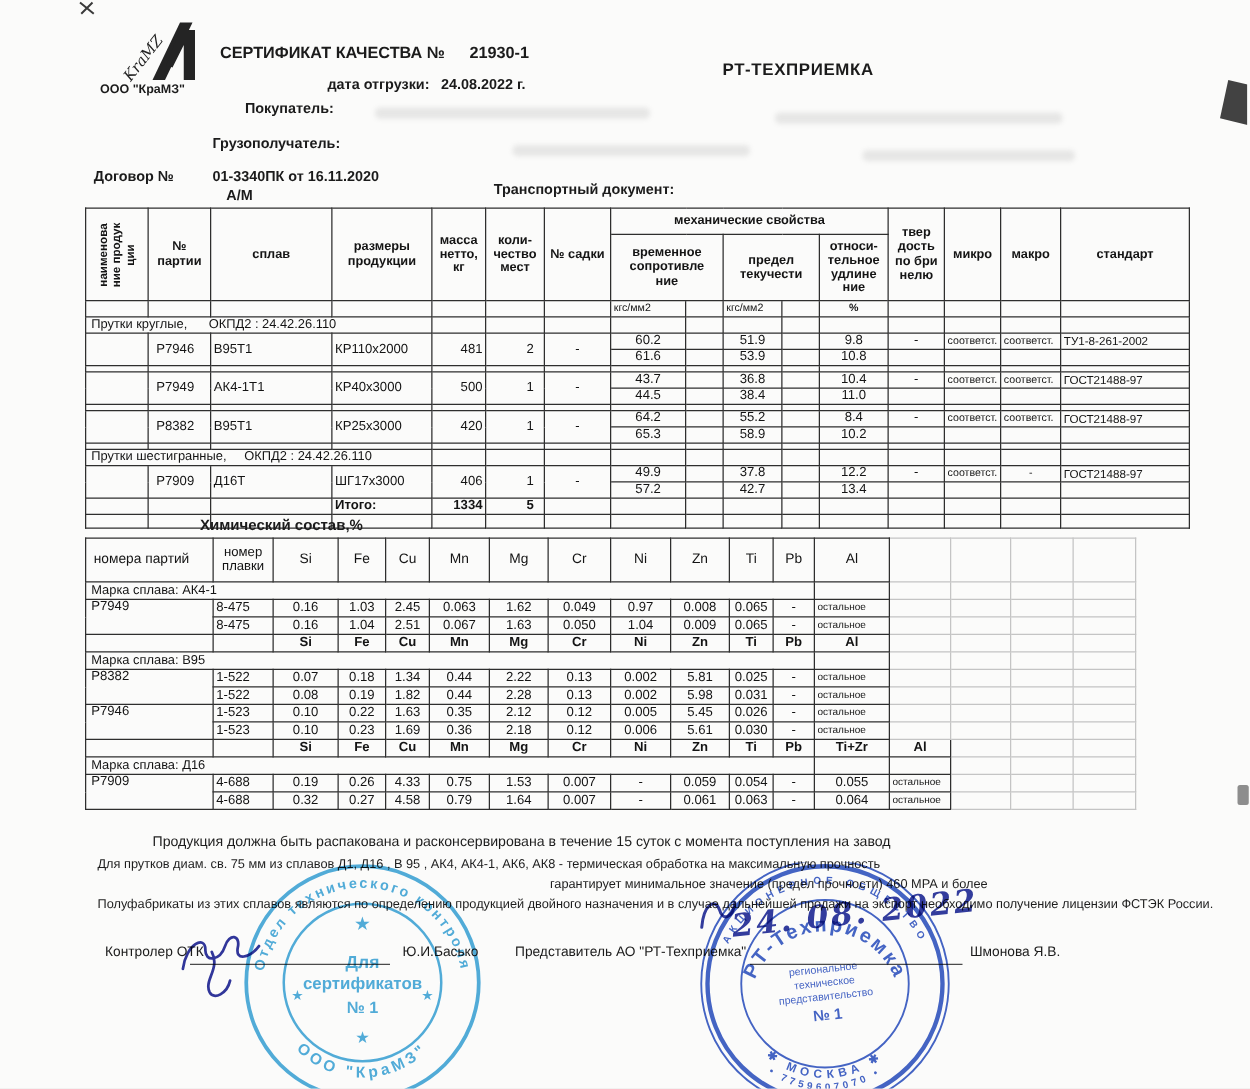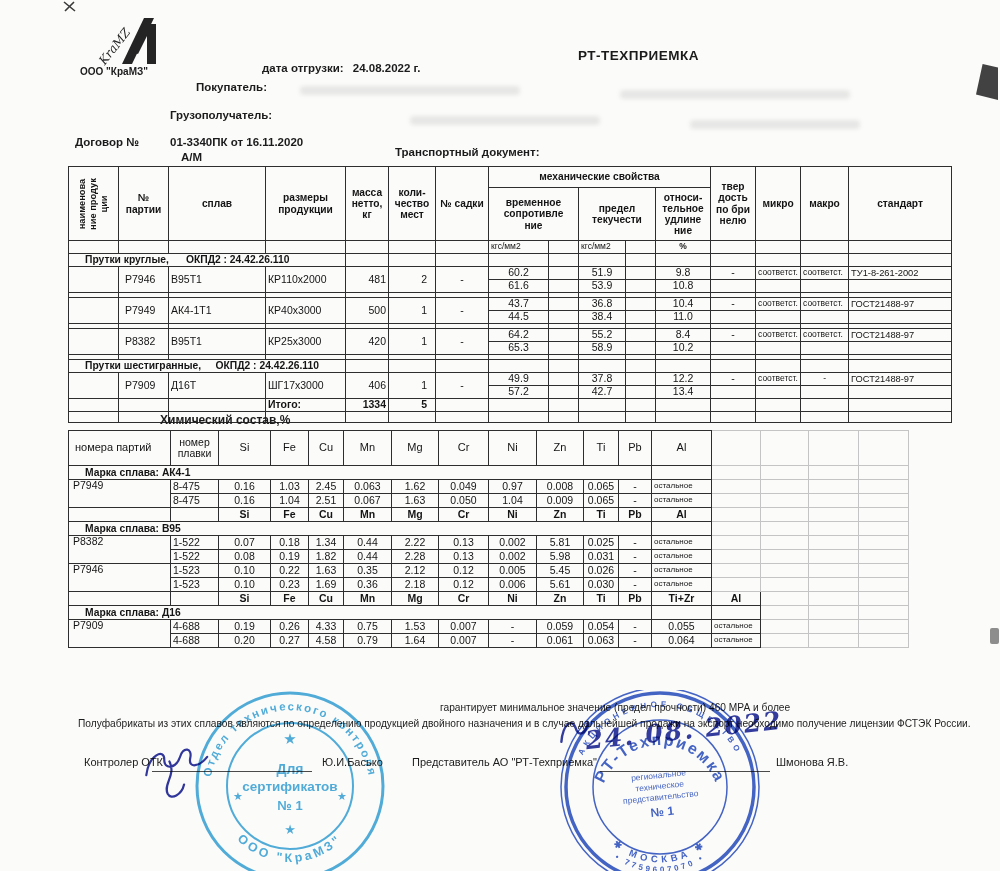--- a/index.html
+++ b/index.html
@@ -16,21 +16,21 @@
   .mt{left:68px;top:166px;width:883px;}
   .mt td.hd{font-weight:700;font-size:10.2px;text-align:center;}
   .mt tr.hr1 td{height:20px;margin-left:40px;}
   .mt tr.hr2 td{height:52px;}
   .mt tr.units td{height:12px;font-size:8.5px;}
   .mt tr.sp td{height:4px;}
   .mt tr.last td{height:10px;}
   .vcell{position:relative;}
   .vtext{position:absolute;left:50%;top:50%;transform:translate(-50%,-50%) rotate(-90deg);
          width:74px;text-align:center;font-size:9.3px;font-weight:700;line-height:1.2;white-space:pre-line;}
-  .sec{white-space:pre;font-weight:700;font-size:10.3px;padding-left:16px;}
+  .sec{white-space:pre;font-weight:400;font-size:10.3px;padding-left:4px;}
   .l{text-align:left;}.c{text-align:center;}.r{text-align:right;}
   .small{font-size:8.5px;}
   .std{font-size:9.3px;padding-left:2px;}
   .ct{left:68px;top:430px;width:840px;}
   .ct tr.hr td{height:34px;font-weight:400;text-align:center;font-size:11px;}
   .ct tr.hr td.ph{text-align:left;padding-left:6px;font-size:11px;}
   .ct tr.hr2 td{height:13px;font-weight:700;text-align:center;font-size:10.5px;}
   .ct tr.secr td{height:13px;}
   .ct td{height:13px;}
   .ct .ost{font-size:8px;text-align:left;}
@@ -52,20 +52,24 @@
 
   <svg class="abs" style="left:86px;top:12px" width="92" height="58" viewBox="0 0 92 58">
     <g fill="#242424">
       <polygon points="36,52 58,6 68,6 46,52"></polygon>
       <polygon points="58,12 70,12 70,52 61,52 61,24 52,42 47,40"></polygon>
     </g>
     <text x="14" y="52" transform="rotate(-52 18 48)" font-size="12" font-style="italic" font-family="DejaVu Serif, serif" fill="#242424">KraMZ</text>
   </svg>
   <div class="abs b" style="left:80px;top:66px;font-size:10px">ООО "КраМЗ"</div>
 
+  <div class="abs" style="left:176px;top:34px;font-size:13px">
+    <span class="b">СЕРТИФИКАТ КАЧЕСТВА №</span>
+    <span class="b" style="margin-left:16px">21930-1</span>
+  </div>
   <div class="abs" style="left:262px;top:62px;font-size:11.5px">
     <span class="b">дата отгрузки:</span>
     <span class="b" style="margin-left:6px">24.08.2022 г.</span>
   </div>
   <div class="abs b" style="left:578px;top:48px;font-size:13.5px;letter-spacing:.5px">РТ-ТЕХПРИЕМКА</div>
 
   <div class="abs lbl" style="left:196px;top:81px">Покупатель:</div>
   <div class="abs lbl" style="left:170px;top:109px">Грузополучатель:</div>
   <div class="abs lbl" style="left:75px;top:136px">Договор №</div>
   <div class="abs b" style="left:170px;top:136px;font-size:11.5px">01-3340ПК от 16.11.2020</div>
@@ -622,39 +626,41 @@
           <td class="c">0.054</td>
           <td class="c">-</td>
           <td class="c">0.055</td>
           <td class="ost">остальное</td>
       <td class="lt"></td>
           <td class="lt"></td>
           <td class="lt"></td>
     </tr>
     <tr>
       <td class="l">4-688</td>
-      <td class="c">0.20</td>
+      <td class="c">0.32</td>
           <td class="c">0.27</td>
           <td class="c">4.58</td>
           <td class="c">0.79</td>
           <td class="c">1.64</td>
           <td class="c">0.007</td>
           <td class="c">-</td>
           <td class="c">0.061</td>
           <td class="c">0.063</td>
           <td class="c">-</td>
           <td class="c">0.064</td>
           <td class="ost">остальное</td>
       <td class="lt"></td>
           <td class="lt"></td>
           <td class="lt"></td>
     </tr>
   </tbody>
     </table>
 
+  <div class="note" style="left:122px;top:668px;font-size:11.3px">Продукция должна быть распакована и расконсервирована в течение 15 суток с момента поступления на завод</div>
+  <div class="note" style="left:78px;top:686px;font-size:10.2px">Для  прутков  диам. св. 75 мм  из сплавов Д1, Д16 , В 95 , АК4,  АК4-1,  АК6, АК8 -  термическая обработка на максимальную прочность</div>
   <div class="note" style="left:440px;top:702px;font-size:10.2px">гарантирует минимальное значение (предел прочности) 460 МРА и более</div>
   <div class="note" style="left:78px;top:718px;font-size:10.2px">Полуфабрикаты из этих сплавов являются по определению продукцией двойного назначения и в случае дальнейшей продажи  на экспорт необходимо получение  лицензии ФСТЭК России.</div>
 
   <div class="abs" style="left:84px;top:756px;font-size:11px">Контролер ОТК</div>
   <div class="sigline" style="left:152px;top:771px;width:160px"></div>
   <div class="abs" style="left:322px;top:756px;font-size:11px">Ю.И.Басько</div>
   <div class="abs" style="left:412px;top:756px;font-size:11px">Представитель АО "РТ-Техприемка"</div>
   <div class="sigline" style="left:600px;top:771px;width:170px"></div>
   <div class="abs" style="left:776px;top:756px;font-size:11px">Шмонова Я.В.</div>
 

